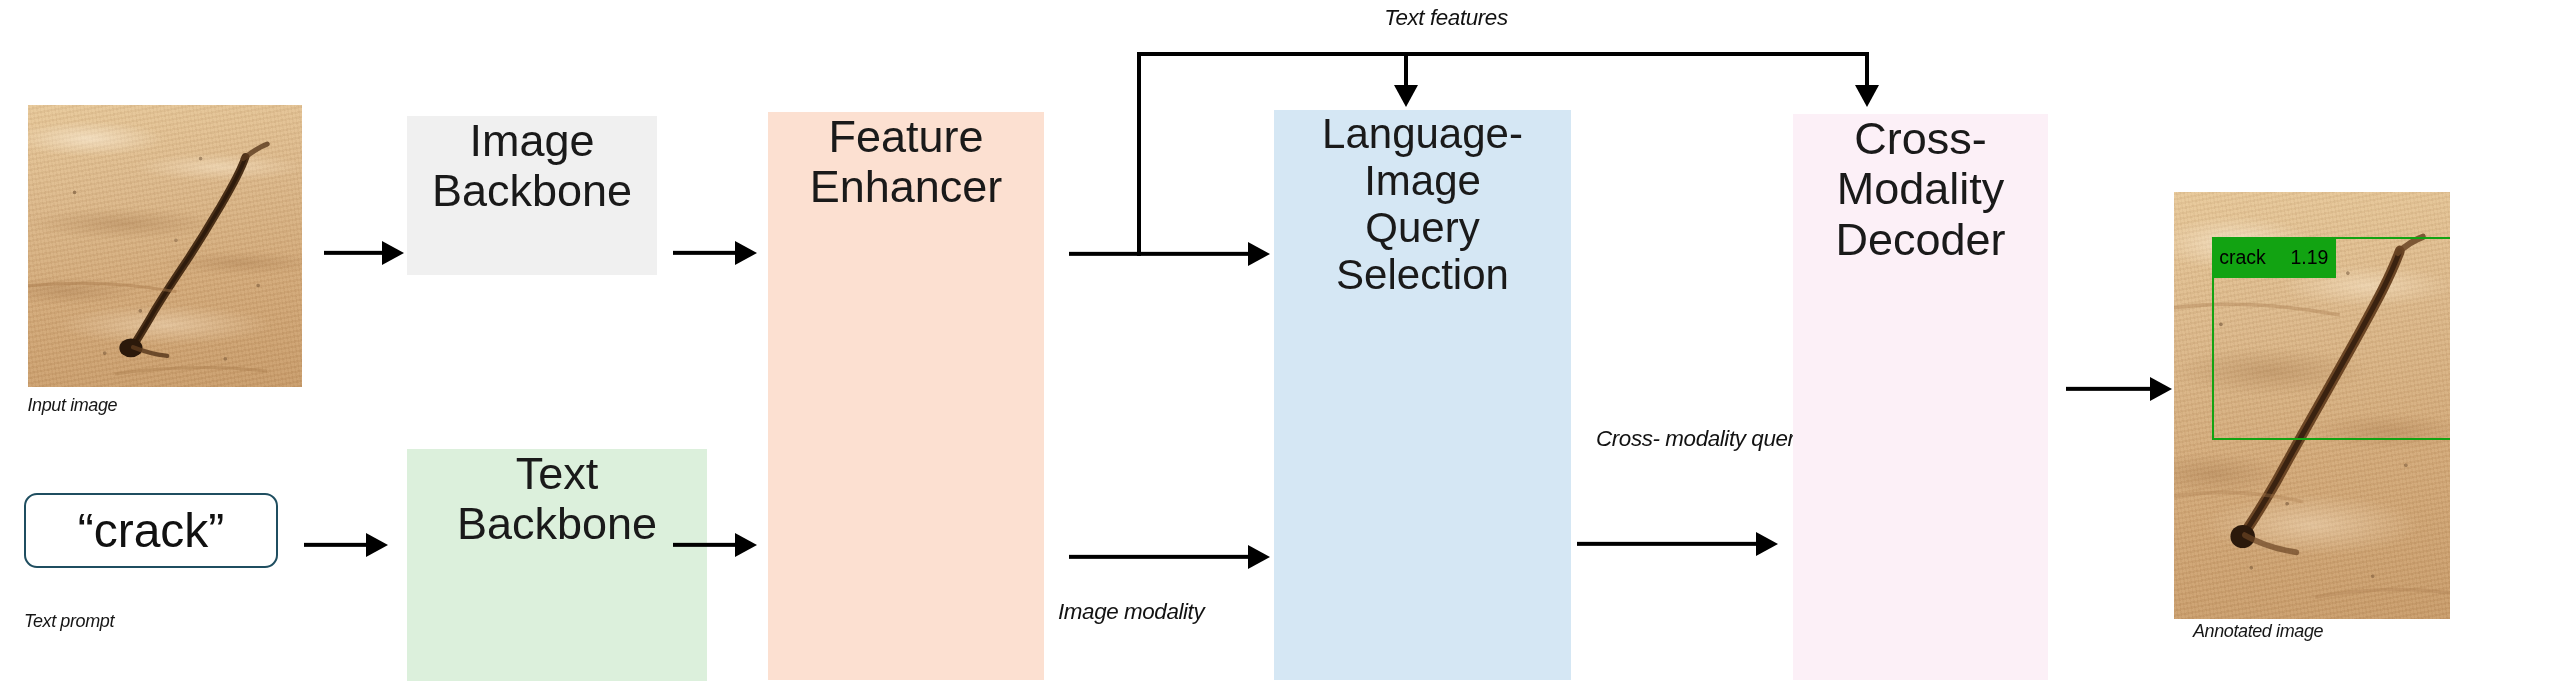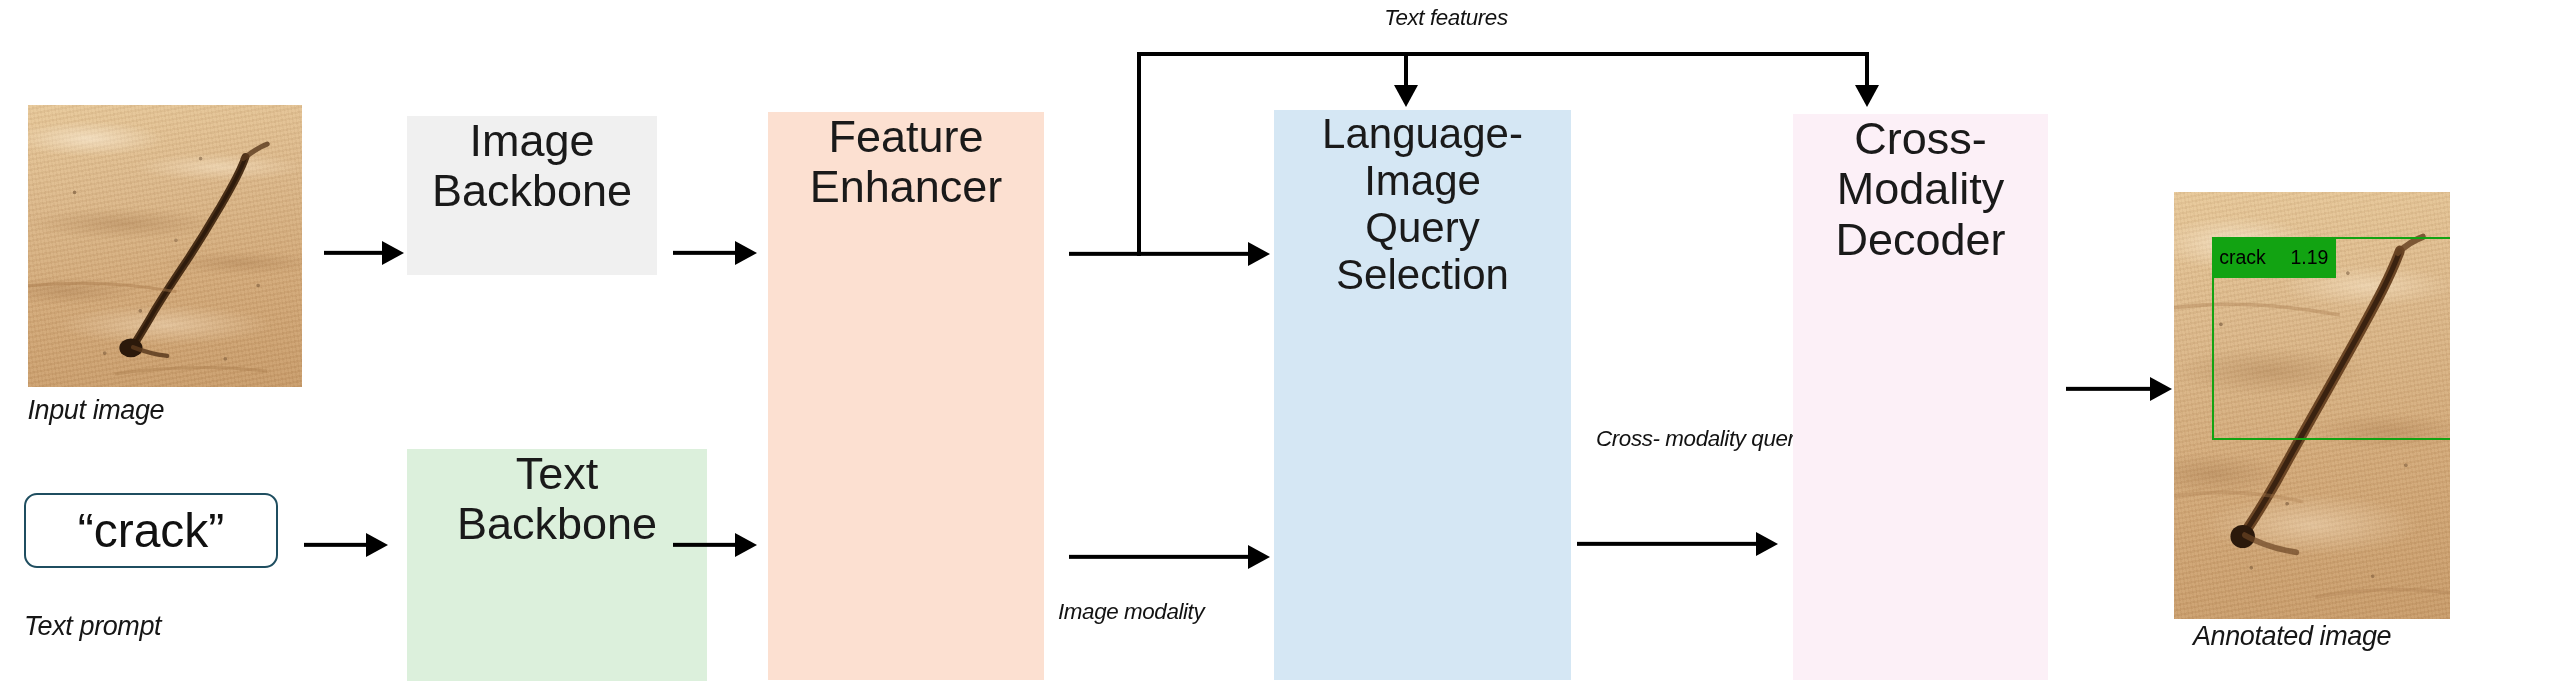--- a/index.html
+++ b/index.html
@@ -17,21 +17,21 @@
     line-height:1.12;
     font-size:45px;
     color:#1a1a1a;
     white-space:pre-line;
   }
 
   
   .caption{
     position:absolute;
     font-style:italic;
-    font-size:27px;
+    font-size:18px;
     color:#161616;
     letter-spacing:-0.4px;
     white-space:nowrap;
   }
   .flowlabel{
     position:absolute;
     font-style:italic;
     font-size:22.4px;
     color:#121212;
     letter-spacing:-0.4px;

